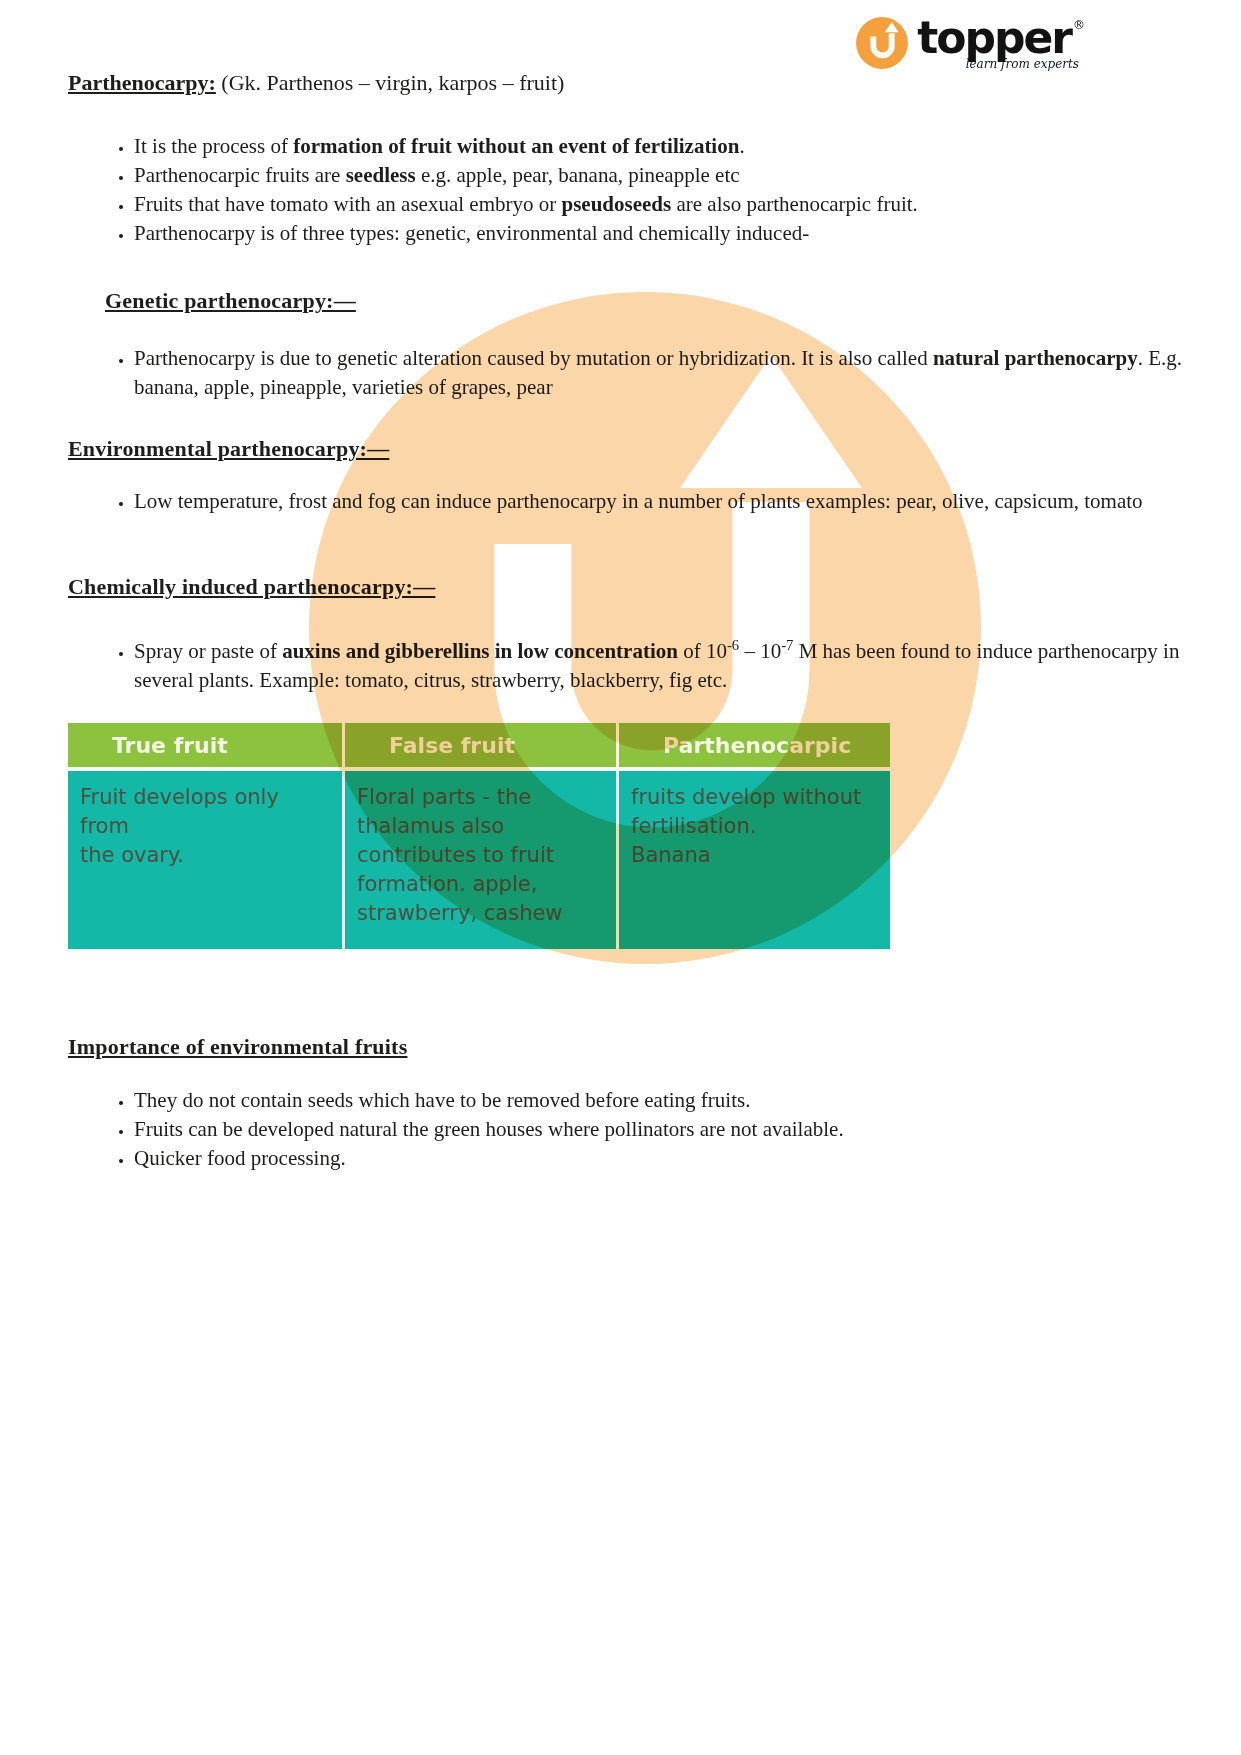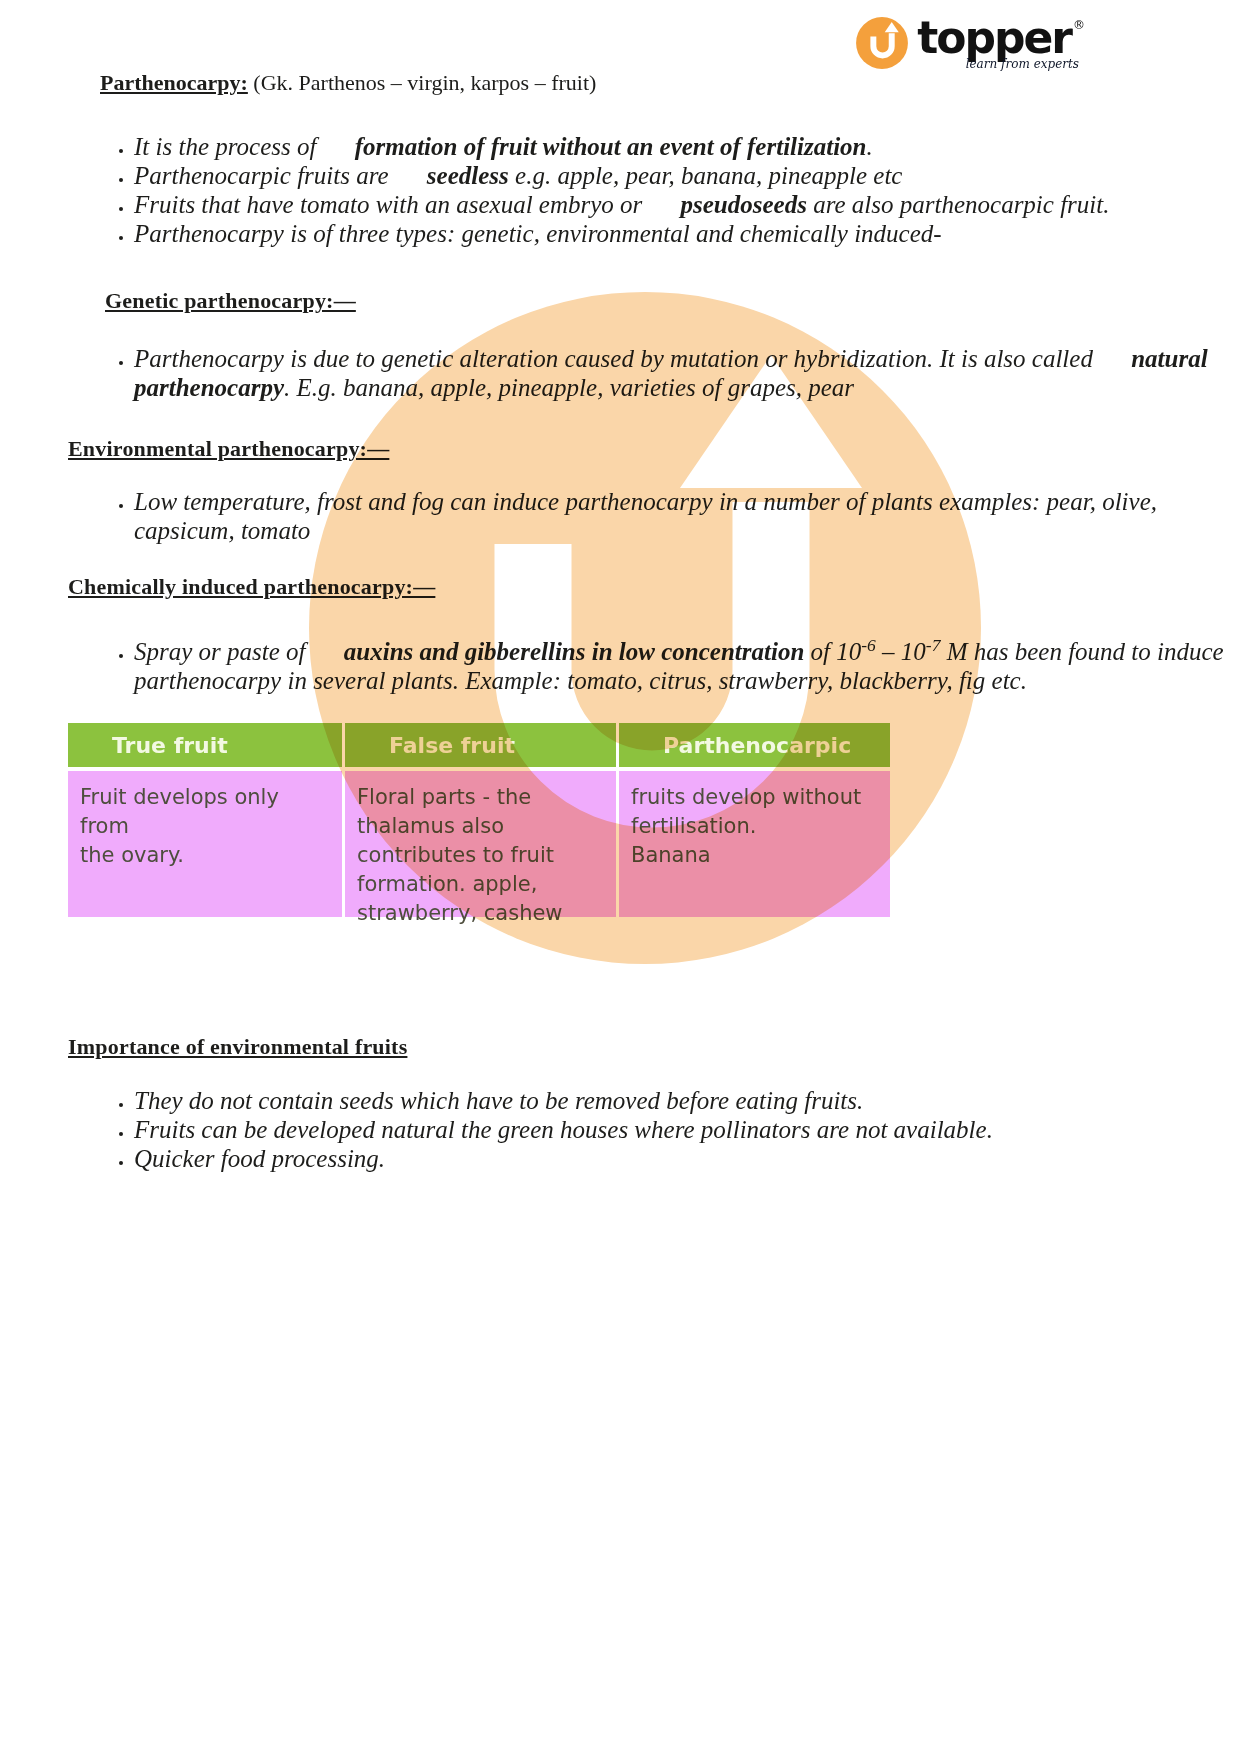--- a/index.html
+++ b/index.html
@@ -13,38 +13,38 @@
   .logo-circle{width:54px;height:54px;flex:0 0 auto;}
   .logo-text{position:relative;line-height:1;}
   .logo-brand{font-family:"DejaVu Sans",sans-serif;font-weight:bold;font-size:44px;
     letter-spacing:-2px;color:#121212;}
   .logo-reg{font-family:"DejaVu Sans",sans-serif;font-size:12px;color:#121212;
     position:relative;top:-24px;left:2px;}
   .logo-tagline{font-family:"DejaVu Serif",serif;font-style:italic;font-size:12px;
     color:#0f172a;text-align:right;margin-top:-2px;padding-right:4px;}
   
   .title{left:68px;top:70px;font-size:22px;width:1100px;}
-  .rich .b{font-weight:bold;margin-left:32px;}
+  .rich .b{font-weight:bold;}
   .rich .u{text-decoration:underline;}
   .rich .sup{vertical-align:super;font-size:70%;line-height:0;}
   .doc-heading{left:68px;font-size:22px;font-weight:bold;text-decoration:underline;
     letter-spacing:0.2px;}
   ul.doc-list{left:68px;margin:0;width:1107px;padding-left:66px;list-style:disc;}
-  ul.doc-list li{font-size:25px;line-height:29px;padding-left:0;font-style:italic;}
+  ul.doc-list li{font-size:21px;line-height:29px;padding-left:0;}
   ul.doc-list li::marker{font-size:15px;}
   
   .fruit-table{left:68px;top:723px;width:822px;font-family:"DejaVu Sans",sans-serif;}
   .ft-row{display:flex;}
   .ft-cell{width:274px;box-sizing:border-box;padding:8px 12px;}
   .ft-head .ft-cell{background:#8CC23E;color:#F3F9E3;font-weight:bold;font-size:22px;
     height:44px;display:flex;align-items:center;padding-left:44px;}
   .ft-head .ft-cell + .ft-cell, .ft-body .ft-cell + .ft-cell{border-left:3px solid #ffffff;}
   .ft-body{margin-top:4px;}
-  .ft-body .ft-cell{background:#f0abfc;color:#4e4e3e;font-size:21px;line-height:29px;
-    height:146px;white-space:pre-line;padding-top:12px;}
+  .ft-body .ft-cell{background:#14b8a6;color:#4e4e3e;font-size:21px;line-height:29px;
+    height:178px;white-space:pre-line;padding-top:12px;}
   
   .watermark{left:295px;top:278px;width:700px;height:700px;
     mix-blend-mode:multiply;z-index:30;pointer-events:none;}
 </style>
 </head>
 <body>
 
 <div class="abs logo-wrap">
   <svg class="logo-circle" viewBox="0 0 200 200">
     <circle cx="100" cy="100" r="96" fill="#F4A03C"></circle>

